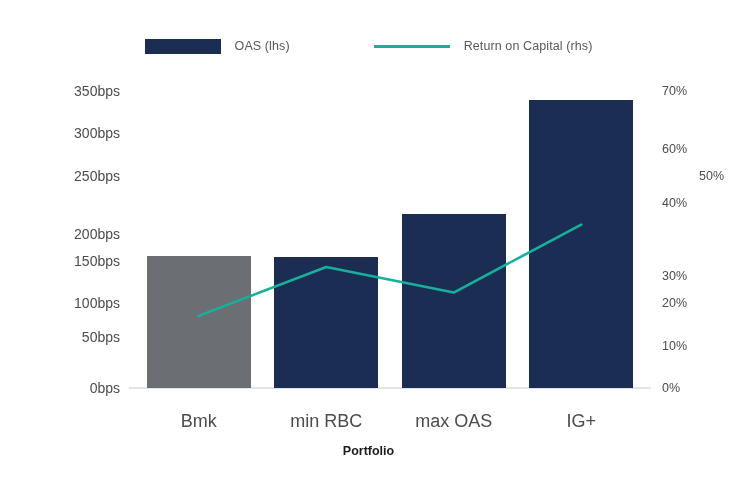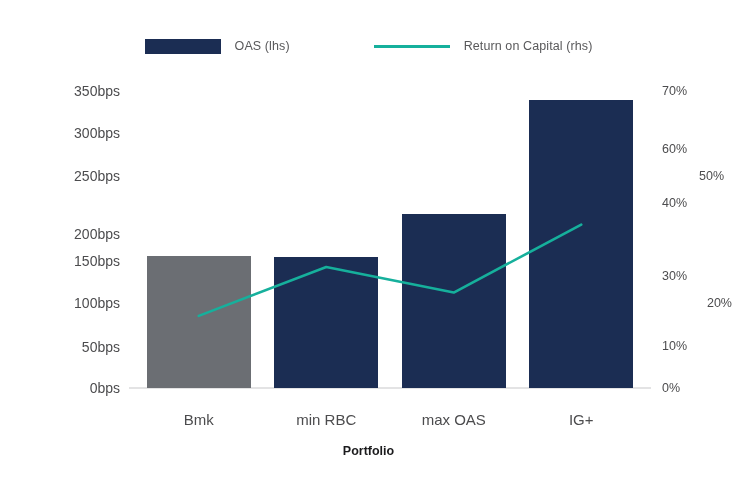--- a/index.html
+++ b/index.html
@@ -88,21 +88,21 @@
     width: 70px;
     text-align: left;
     font-size: 12.5px;
     color: #4c4c4e;
     transform: translateY(-50%);
   }
 
   .xtick {
     position: absolute;
     top: 411px;
-    font-size: 15px;
+    font-size: 18px;
     color: #4c4c4e;
     text-align: center;
     transform: translateX(-50%);
     white-space: nowrap;
   }
 
   .xaxis-title {
     position: absolute;
     top: 444px;
     left: 0;
@@ -140,33 +140,33 @@
       <span class="legend-label">OAS (lhs)</span>
     </div>
     <div class="legend-entry">
       <span class="legend-swatch-line"></span>
       <span class="legend-label">Return on Capital (rhs)</span>
     </div>
   </div>
 
   <div id="left-ticks">
       <div class="ytick-left" style="top: 388px;">0bps</div>
-      <div class="ytick-left" style="top: 347px;">50bps</div>
+      <div class="ytick-left" style="top: 337px;">50bps</div>
       <div class="ytick-left" style="top: 303.143px;">100bps</div>
       <div class="ytick-left" style="top: 260.714px;">150bps</div>
       <div class="ytick-left" style="top: 234px;">200bps</div>
       <div class="ytick-left" style="top: 175.857px;">250bps</div>
       <div class="ytick-left" style="top: 133.429px;">300bps</div>
       <div class="ytick-left" style="top: 91px;">350bps</div>
     </div>
 
   <div id="right-ticks">
       <div class="ytick-right" style="top: 388px;">0%</div>
       <div class="ytick-right" style="top: 345.571px;">10%</div>
-      <div class="ytick-right" style="top: 303.143px; text-align: right;">20%</div>
+      <div class="ytick-right" style="top: 303.143px;">20%</div>
       <div class="ytick-right" style="top: 276px;">30%</div>
       <div class="ytick-right" style="top: 203px;">40%</div>
       <div class="ytick-right" style="top: 175.857px; margin-left: 37px;">50%</div>
       <div class="ytick-right" style="top: 133.429px; margin-top: 16px;">60%</div>
       <div class="ytick-right" style="top: 91px;">70%</div>
     </div>
 
   <div class="baseline"></div>
 
   <div class="plot-area" id="plot-area">

